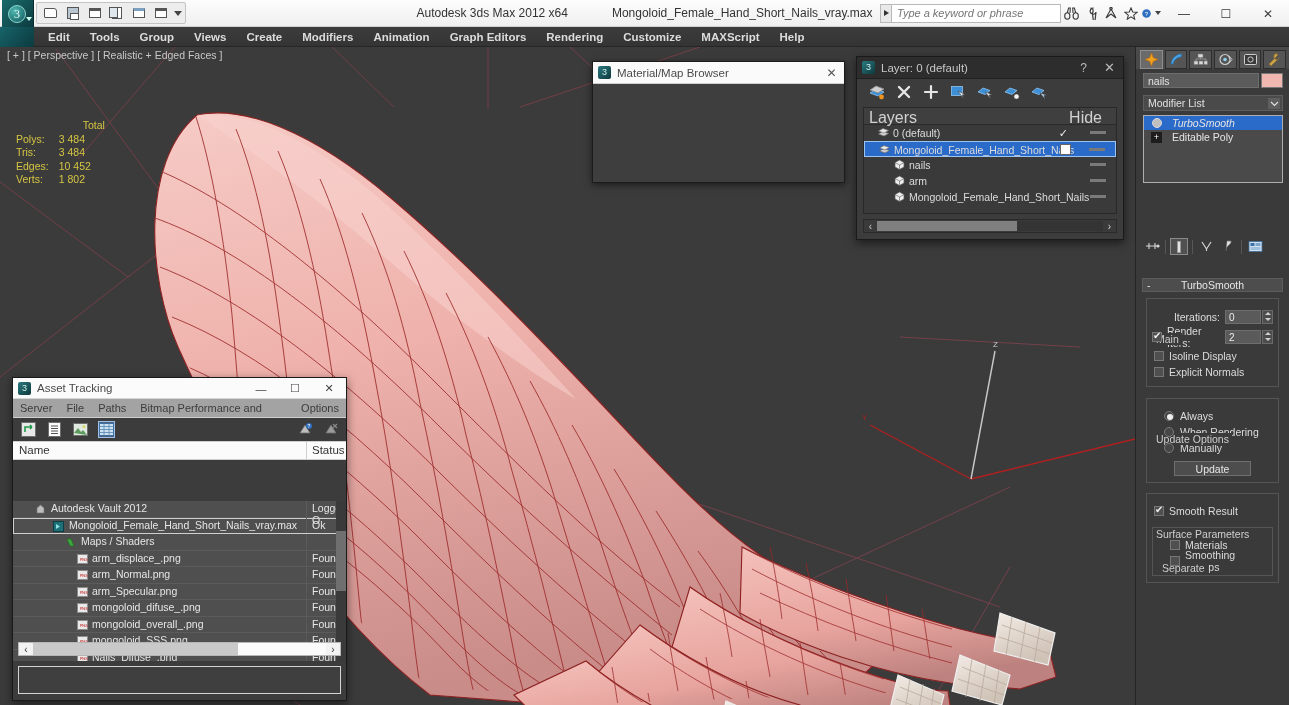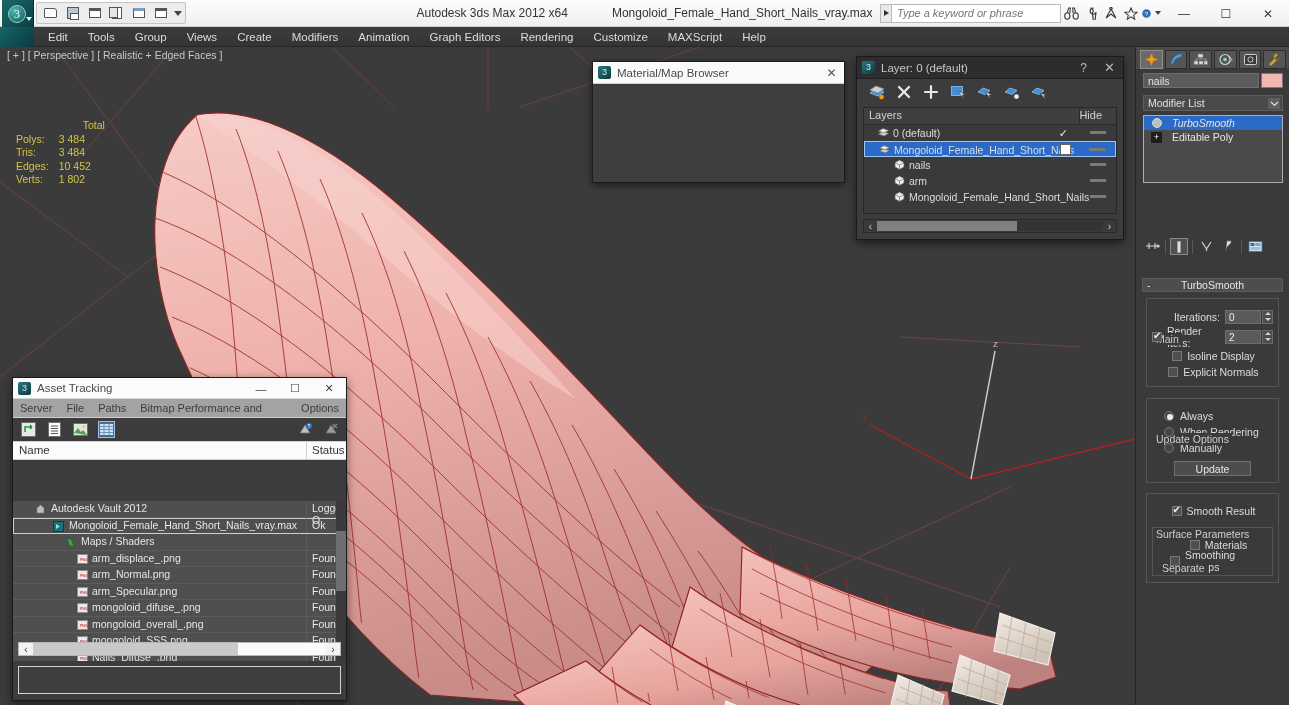--- a/index.html
+++ b/index.html
@@ -45,21 +45,21 @@
   #searchbox input{ width:100%;height:17px;border:none;outline:none;background:transparent;
     font-style:italic; font-size:11px; color:#8d8d8d; padding-left:5px; font-family:"Liberation Sans",sans-serif;}
   .helpico{ width:20px;height:20px;display:flex;align-items:center;justify-content:center;color:#3b3b3b;font-size:13px;}
   #winbtns{ position:absolute; right:0; top:0; height:27px; display:flex; }
   #winbtns div{ width:42px;height:27px;display:flex;align-items:center;justify-content:center;color:#3a3a3a;font-size:12px;}
 
   
   #menubar{ position:absolute; left:0; top:27px; width:1289px; height:20px;
     background:linear-gradient(#3c3c3c,#343434); border-bottom:1px solid #262626;
     display:flex; align-items:center; padding-left:38px; }
-  #menubar .mi{ padding:0 10px; height:20px; line-height:20px; color:#dcdcdc; font-size:11.5px; }
+  #menubar .mi{ padding:0 10px; height:20px; line-height:20px; color:#dcdcdc; font-size:11.5px;font-weight:bold; }
   #menu-logo{ position:absolute; left:0; top:0; width:34px; height:20px;
     background:linear-gradient(135deg,#17646a,#0b3a3e); }
 
   
   #viewport{ position:absolute; left:0; top:47px; width:1135px; height:658px;
     background:#3b3b3b; overflow:hidden; }
   #vp-label{ position:absolute; left:7px; top:2px; color:#c8c8c8; font-size:10.5px; z-index:5;}
   #vp-stats{ position:absolute; left:16px; top:72px; color:#d8c84a; font-size:10.5px; z-index:5;
     line-height:13.5px; }
   #vp-stats table{ border-collapse:collapse; }
@@ -102,21 +102,21 @@
   #ld-title .sq{ width:13px;height:13px;background:linear-gradient(135deg,#2a7a80,#0d383c);
     margin-right:6px; border-radius:2px; color:#cfeeea; font-size:9px; text-align:center; line-height:13px;}
   #ld-help{ position:absolute; right:36px; top:4px; color:#bbb; font-size:12px; }
   #ld-close{ position:absolute; right:8px; top:3px; color:#bbb; font-size:13px; }
   #ld-toolbar{ height:25px; display:flex; align-items:center; gap:11px; padding-left:12px;
     background:#3c3c3c; }
   .ld-tb{ width:16px; height:16px; position:relative; }
   #ld-list{ position:absolute; left:6px; top:50px; right:6px; height:107px; background:#3a3a3a;
     border:1px solid #282828; }
   #ld-head{ height:17px; background:#3f3f3f; border-bottom:1px solid #2a2a2a; position:relative;
-    color:#d2d2d2; font-size:11px; }
+    color:#d2d2d2; font-size:16px; }
   #ld-head .hn{ position:absolute; left:5px; top:1px; }
   #ld-head .hh{ position:absolute; right:14px; top:1px; }
   #ld-head .sep{ position:absolute; right:36px; top:0; bottom:0; width:1px; background:#2a2a2a; }
   .ld-row{ height:16px; position:relative; font-size:10.5px; color:#dcdcdc; line-height:16px; }
   .ld-row .nm{ position:absolute; top:0; }
   .ld-row.sel{ background:#2a6ac8; border:1px solid #9ec4f0; }
   .ld-row .cube{ position:absolute; width:11px; height:11px; top:2px; }
   .ld-row .check{ position:absolute; right:48px; top:0; color:#e8e8e8; font-size:11px; }
   .ld-row .box{ position:absolute; right:44px; top:2px; width:11px;height:11px;background:#fff;border:1px solid #666;}
   .ld-row .dash{ position:absolute; right:10px; top:6px; width:16px; height:3px; background:#7a7a7a; }
@@ -212,21 +212,21 @@
     font-size:10px; padding-left:3px; line-height:13px; }
   .spinarr{ width:11px; height:14px; background:#4d4d4d; border:1px solid #6a6a6a; margin-left:1px;
     display:flex; flex-direction:column; align-items:center; justify-content:space-around; }
   .spinarr i{ width:0;height:0;border-left:3px solid transparent;border-right:3px solid transparent; }
   .spinarr i.u{ border-bottom:3px solid #d0d0d0; }
   .spinarr i.d{ border-top:3px solid #d0d0d0; }
   .cb{ width:10px; height:10px; border:1px solid #777; background:#4f4f4f; margin-right:5px;
     position:relative; flex:none; }
   .cb.on:after{ content:"✔"; position:absolute; left:0px; top:-3px; font-size:10px; color:#efefef; }
   .ckrow{ height:16px; display:flex; align-items:center; font-size:10.5px; color:#dcdcdc;
-    padding-left:12px;justify-content:center; }
+    padding-left:12px; }
   .rb{ width:10px; height:10px; border-radius:50%; border:1px solid #7a7a7a; background:#464646;
     margin-right:6px; position:relative; flex:none; }
   .rb.on:after{ content:""; position:absolute; left:2px; top:2px; width:6px; height:6px;
     border-radius:50%; background:#f0f0f0; }
   .rbrow{ height:16px; display:flex; align-items:center; font-size:10.5px; color:#dcdcdc;
     padding-left:12px; }
   #cp-update{ margin:5px 22px 0 22px; height:15px; background:#4d4d4d; border:1px solid #6f6f6f;
     color:#e6e6e6; font-size:10.5px; text-align:center; line-height:14px; }
 
   svg{ display:block; }

